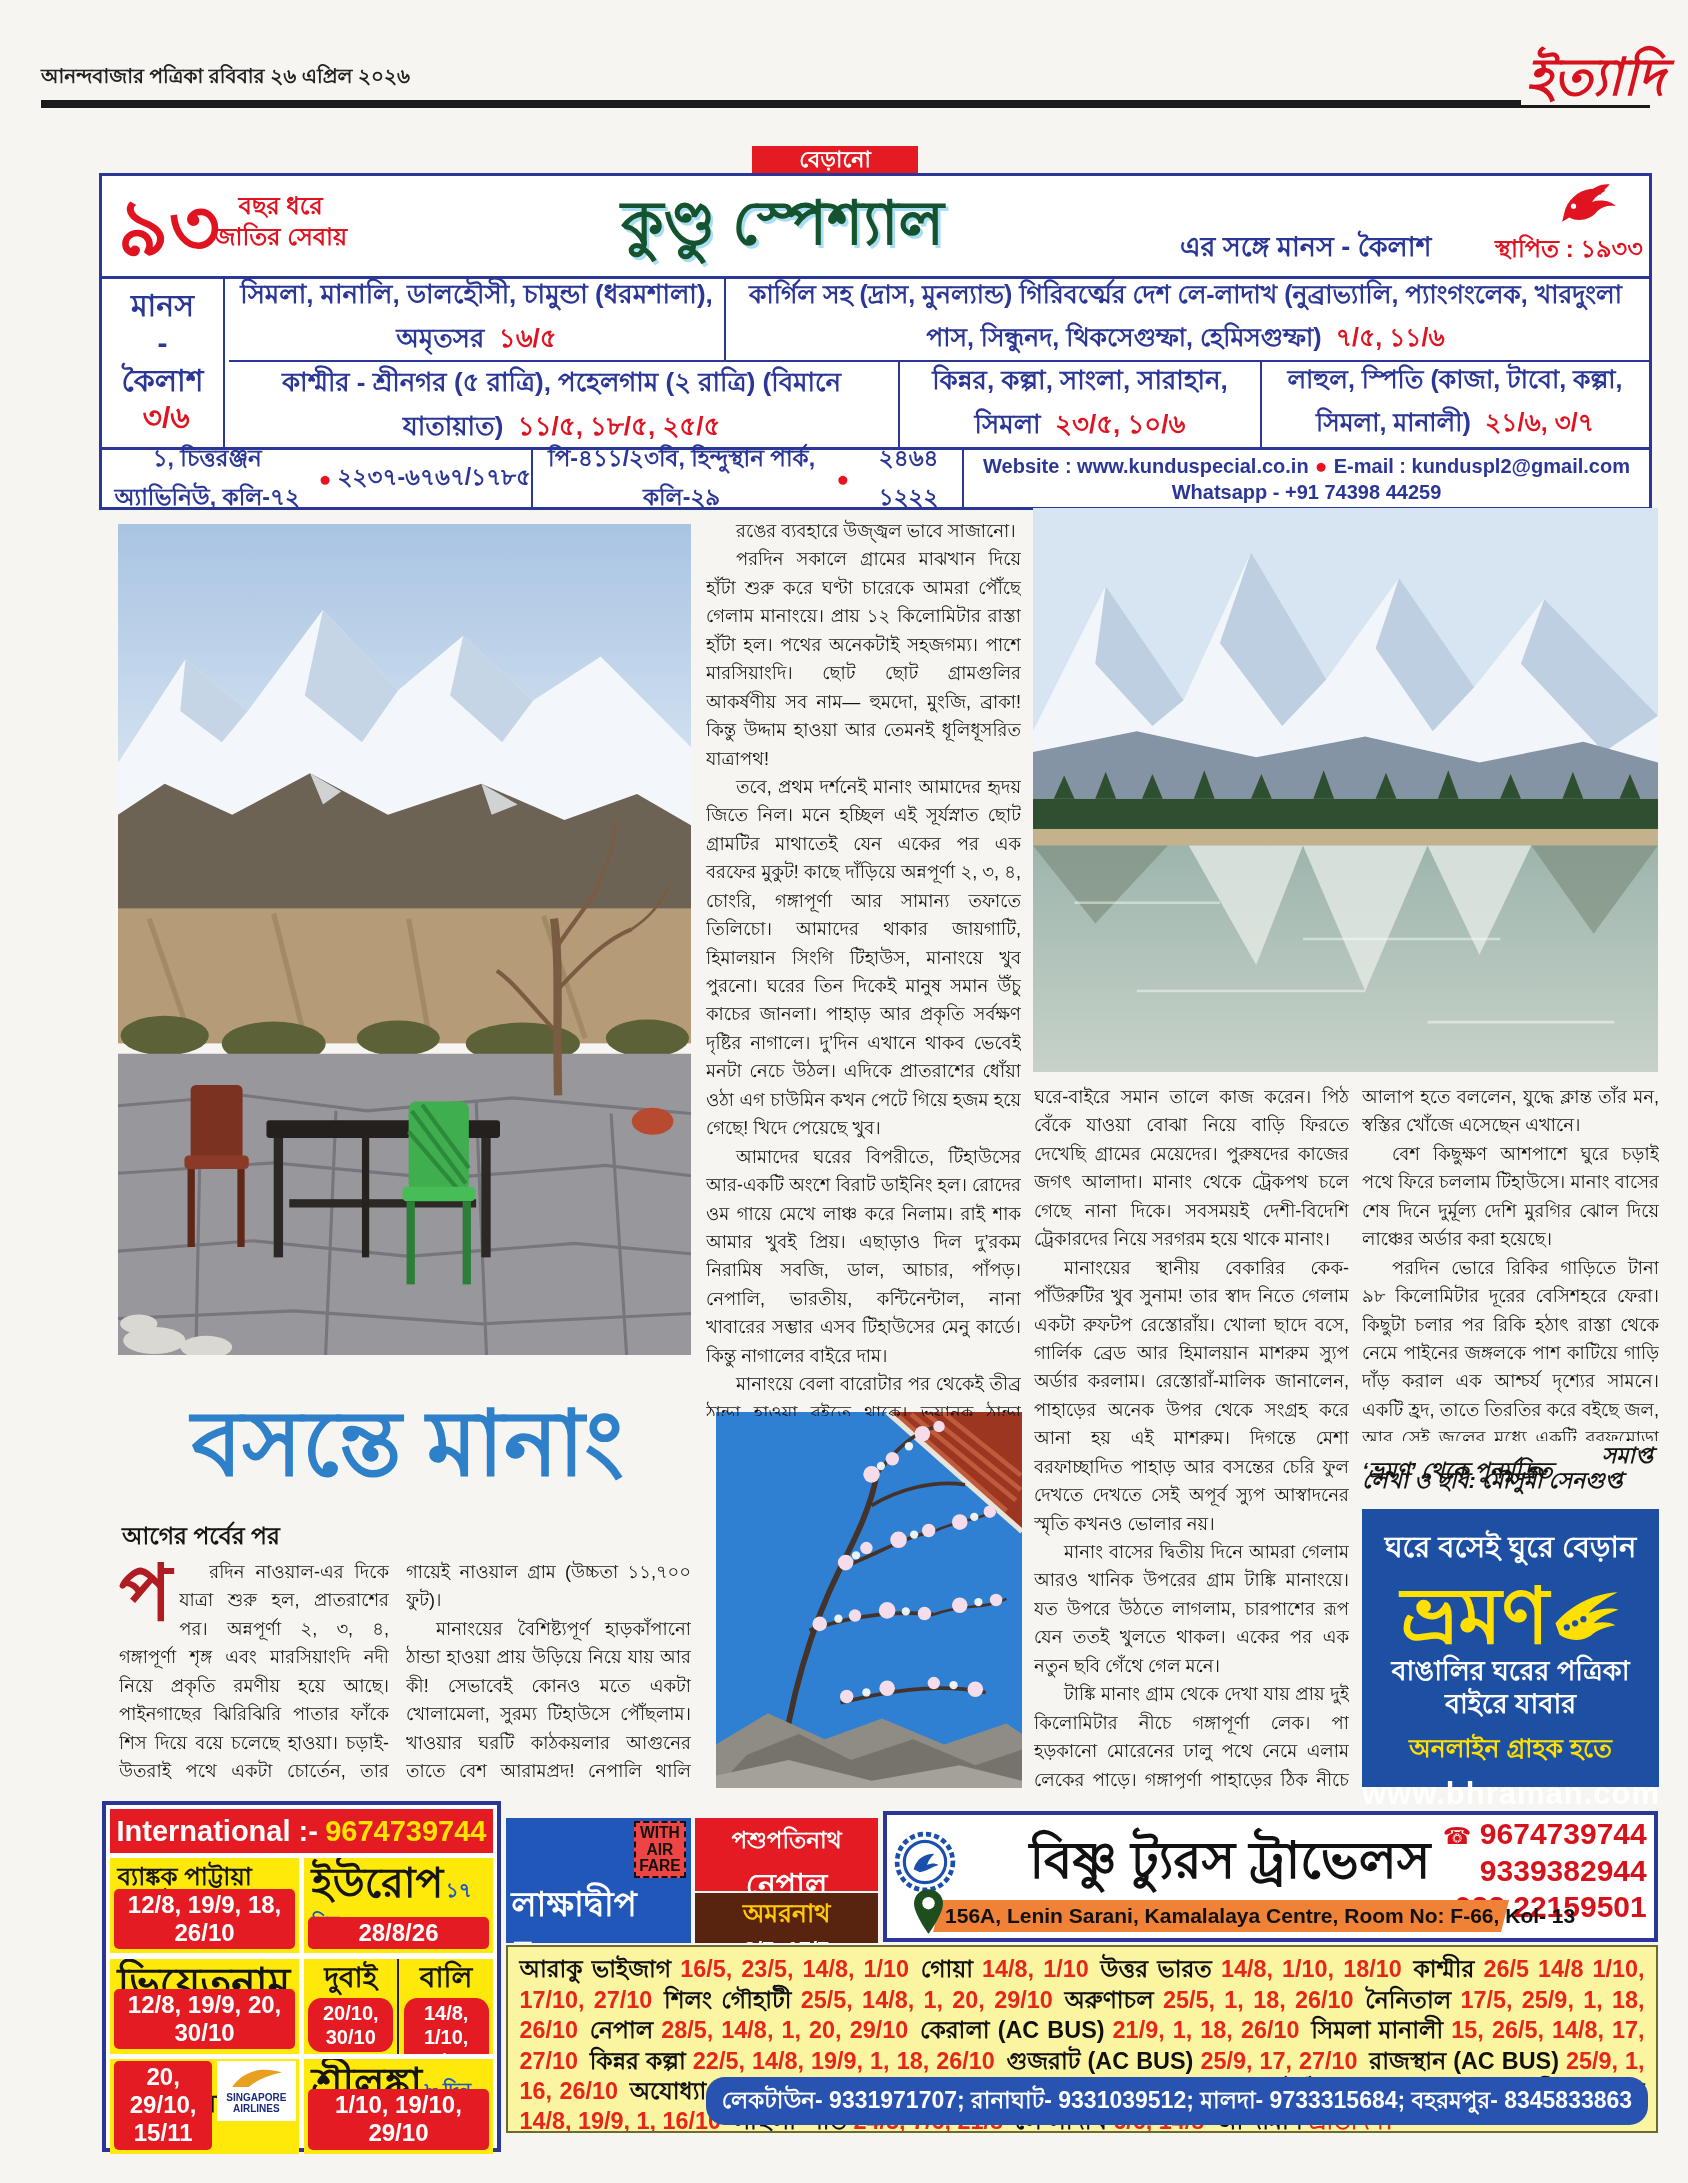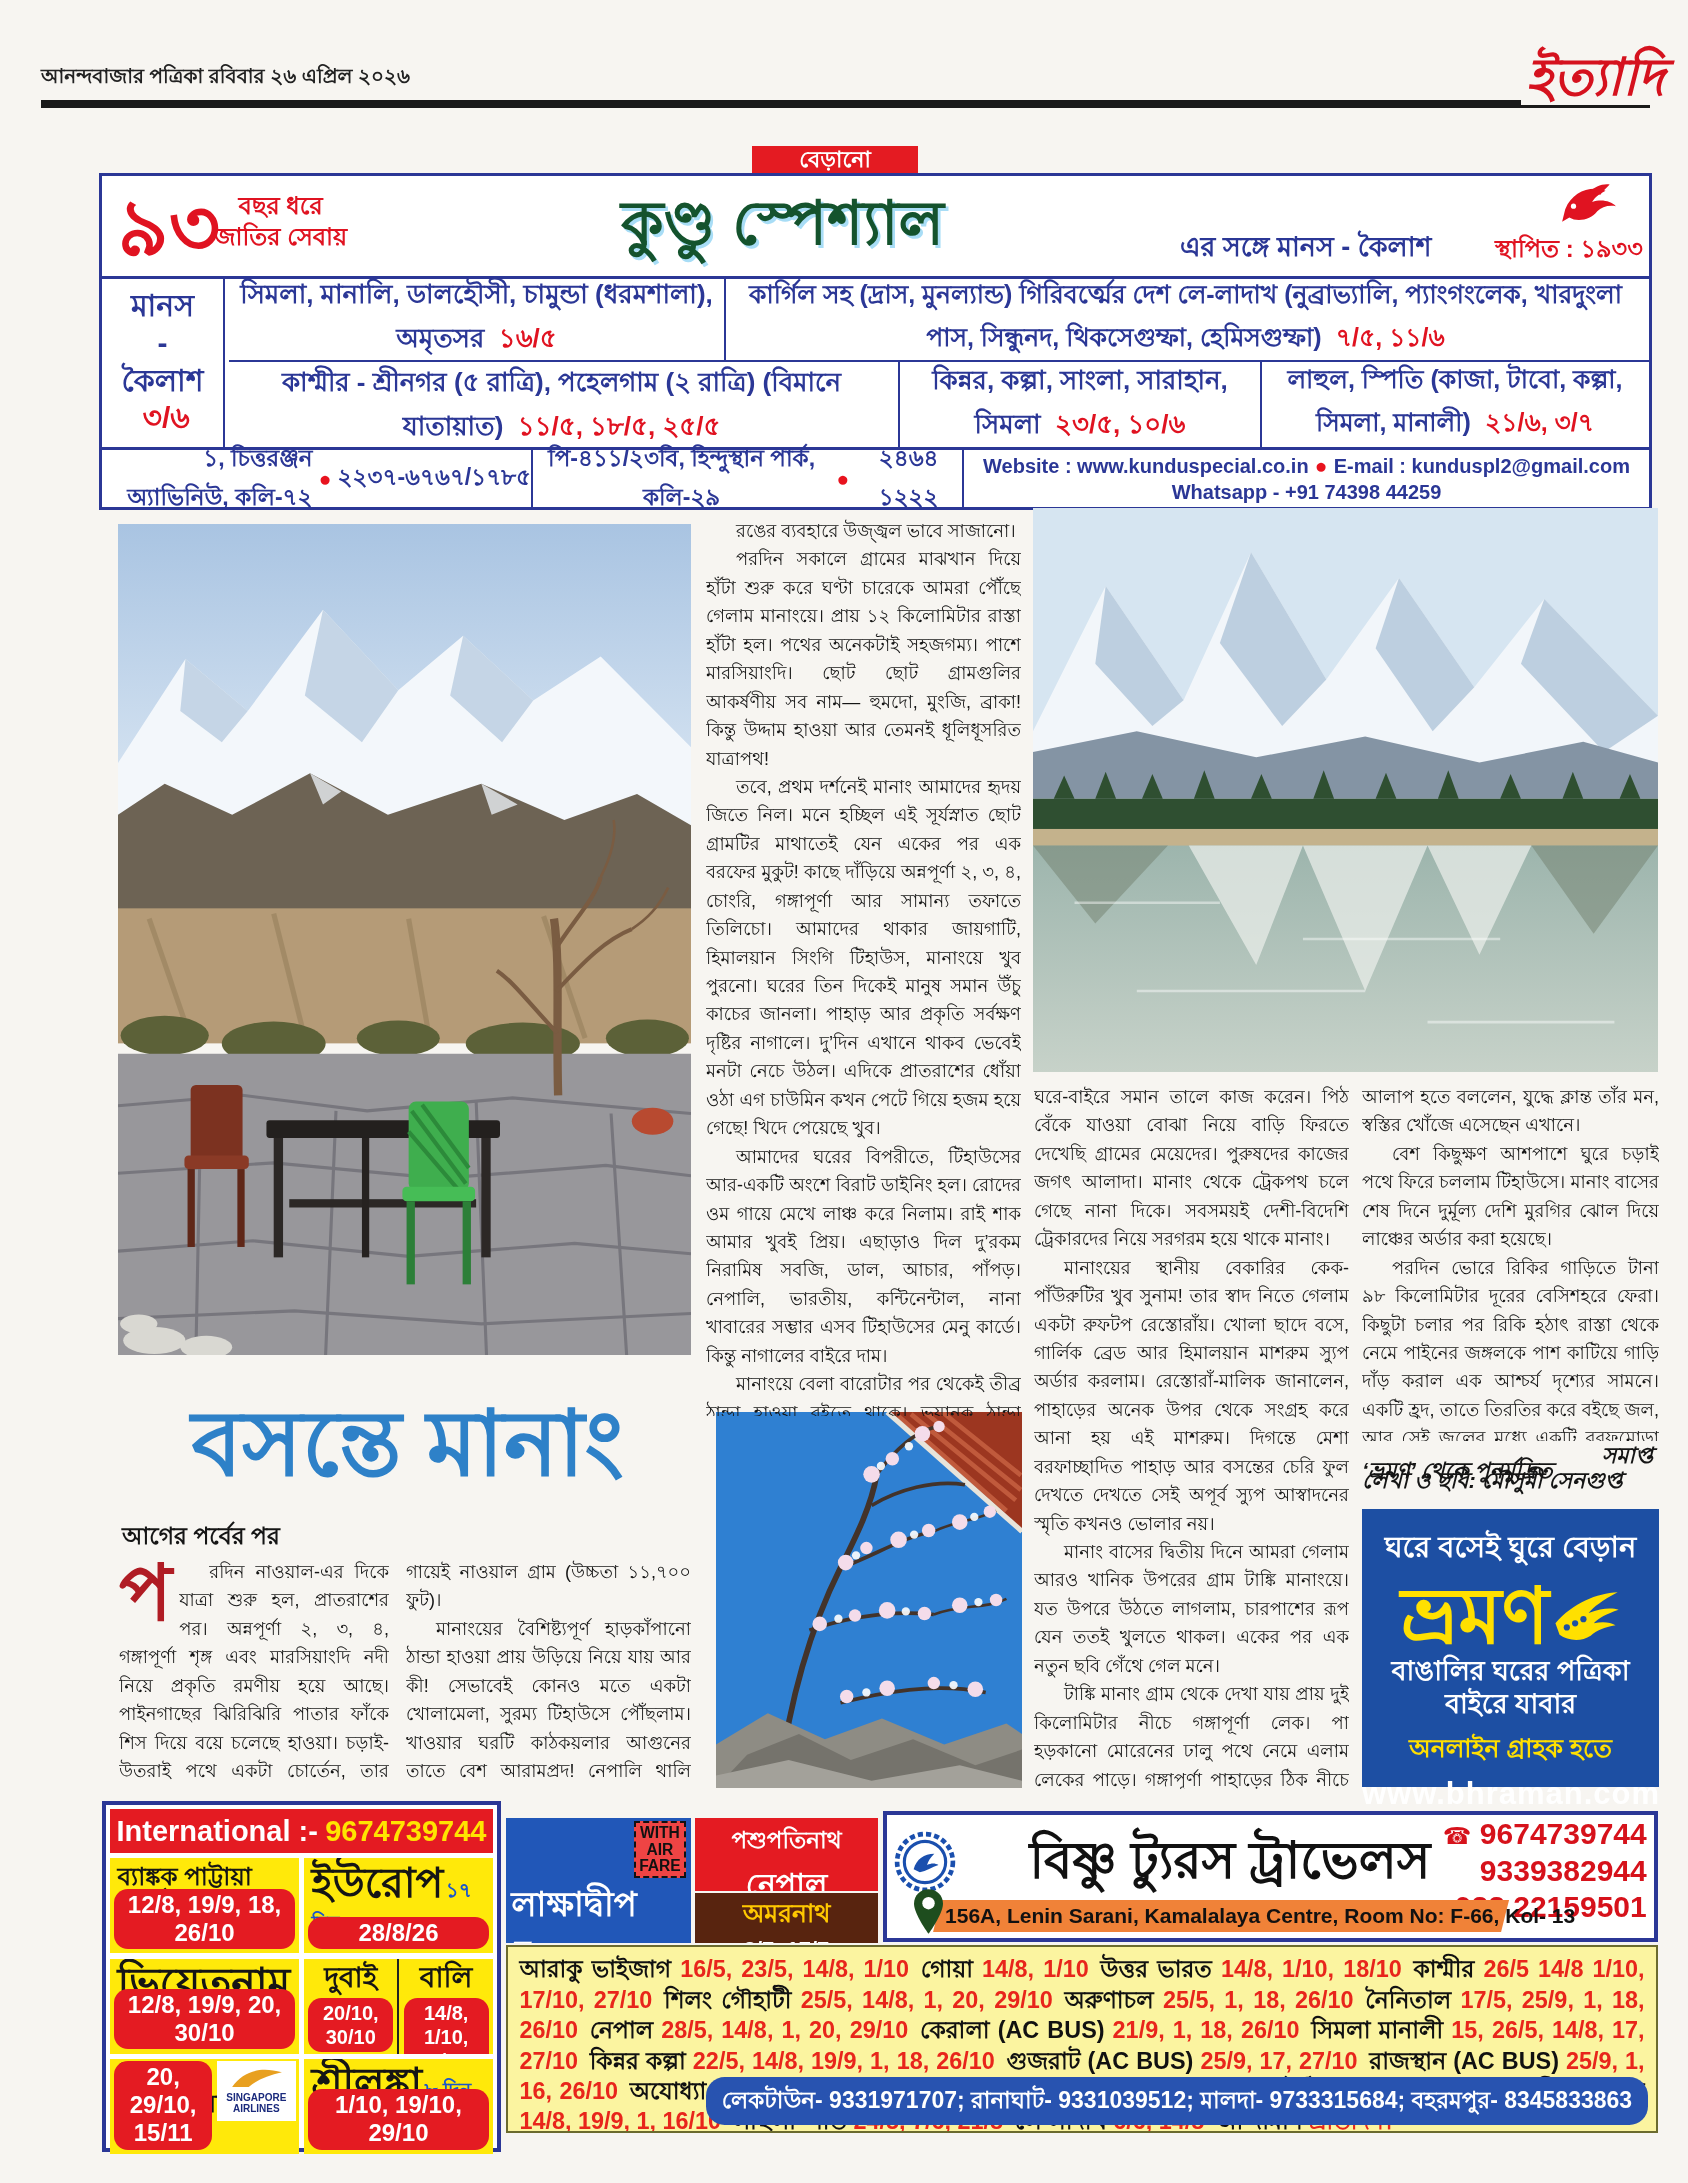--- a/index.html
+++ b/index.html
@@ -24,21 +24,21 @@
   #kundu-est{position:absolute;right:6.2px;top:54px;font-size:24px;font-weight:bold;color:#e01321;white-space:nowrap;}
   .kcell{position:absolute;display:flex;align-items:center;justify-content:center;text-align:center;font-weight:bold;color:#2b3796;padding:3.1px 9.4px;box-sizing:border-box;}
   .kcell .kred{margin-left:7.3px;}
   #kcell-left{left:0;top:100px;width:123px;height:171px;border-right:2.6px solid #2b3796;flex-direction:column;font-size:30px;line-height:1.25;}
   #kcell-a{left:127px;top:100px;width:497px;height:86px;border-right:2.6px solid #2b3796;border-bottom:2.6px solid #2b3796;font-size:26px;}
   #kcell-b{left:620px;top:100px;width:927px;height:86px;border-bottom:2.6px solid #2b3796;font-size:25px;}
   #kcell-c{left:123px;top:185px;width:675px;height:89px;border-right:2.6px solid #2b3796;font-size:26px;}
   #kcell-d{left:798px;top:185px;width:362px;height:86px;border-right:2.6px solid #2b3796;font-size:26px;}
   #kcell-e{left:1160px;top:185px;width:386px;height:84px;font-size:25px;}
   .kfoot{position:absolute;top:271px;height:60px;border-top:3.1px solid #2b3796;display:flex;align-items:center;justify-content:center;font-size:23px;font-weight:bold;color:#2b3796;box-sizing:border-box;text-align:center;}
-  #kfoot-1{left:0;width:431px;border-right:2.6px solid #2b3796;text-align:right;}
+  #kfoot-1{left:0;width:431px;border-right:2.6px solid #2b3796;}
   #kfoot-2{left:431px;width:431px;border-right:2.6px solid #2b3796;}
   #kfoot-3{left:862px;width:685px;font-size:20px;flex-direction:column;line-height:1.3;}
   .dot{color:#e8131e;margin:0 6.2px;font-size:21px;}
   
   #photo-mountain{left:118px;top:524px;width:573px;height:831px;}
   #photo-lake{left:1033px;top:508px;width:625px;height:564px;}
   #photo-blossom{left:716px;top:1412px;width:306px;height:376px;}
   .photo svg{display:block;width:100%;height:100%;}
   
   .bodycol{font-size:18px;line-height:1.58;text-align:justify;overflow:hidden;}
@@ -66,21 +66,21 @@
   #bhraman-url{font-size:31px;font-weight:bold;letter-spacing:1px;margin-top:3.1px;}
   
   #intl-box{left:102px;top:1801px;width:399px;height:351px;background:#fff;border:4.2px solid #2b3796;box-sizing:border-box;padding:4.2px;}
   #intl-header{background:#e41b22;height:44px;display:flex;align-items:center;justify-content:center;font-size:29px;font-weight:bold;color:#fff;}
   #intl-header .yellow{color:#ffe400;margin-left:7.3px;}
   .intl-grid{display:grid;grid-template-columns:1fr 1fr;gap:5.2px;margin-top:5.2px;}
   .intl-cell{background:#ffe90a;position:relative;height:95px;box-sizing:border-box;padding:4.2px 5.2px 0 7.3px;overflow:hidden;}
   .intl-title{font-size:24.4px;font-weight:bold;line-height:1.12;}
   .intl-title.big{font-size:41px;line-height:1;}
   .intl-days{font-size:20px;font-weight:bold;color:#1a56cc;}
-  .intl-pill{position:absolute;left:4.2px;right:4.2px;bottom:4.2px;background:#e41b22;color:#fff;font-size:24px;font-weight:bold;text-align:center;border-radius:14px;padding:2.1px 0;}
+  .intl-pill{position:absolute;left:4.2px;right:4.2px;bottom:4.2px;background:#e41b22;color:#fff;font-size:24px;font-weight:bold;text-align:center;border-radius:5px;padding:2.1px 0;}
   .split{display:flex;padding:0;}
   .split .half{flex:1;text-align:center;padding-top:3.1px;position:relative;}
   .split .half + .half{border-left:2.1px solid #222;}
   .half .intl-title{font-size:28px;}
   .half .mini-pill{margin:5.2px 4.2px 0;background:#e41b22;color:#fff;font-size:20px;font-weight:bold;border-radius:13.5px;padding:3.1px 1px;line-height:1.2;}
   #sq-logo{position:absolute;right:3.1px;bottom:33px;width:79px;height:60px;background:#fff;text-align:center;font-weight:bold;color:#1a2a7c;font-size:10px;line-height:1.1;padding-top:1px;box-sizing:border-box;}
   
   #laksha-box{left:506px;top:1818px;width:185px;height:125px;background:#2157b8;color:#fff;box-sizing:border-box;padding:3.1px 5.2px;overflow:hidden;}
   #laksha-title{font-size:34px;font-weight:bold;display:inline-block;}
   #laksha-badge{float:right;background:#ef4444;color:#111;border:2.1px dashed #111;font-size:15.6px;line-height:1.05;font-weight:bold;text-align:center;padding:2.1px 3.1px;}

